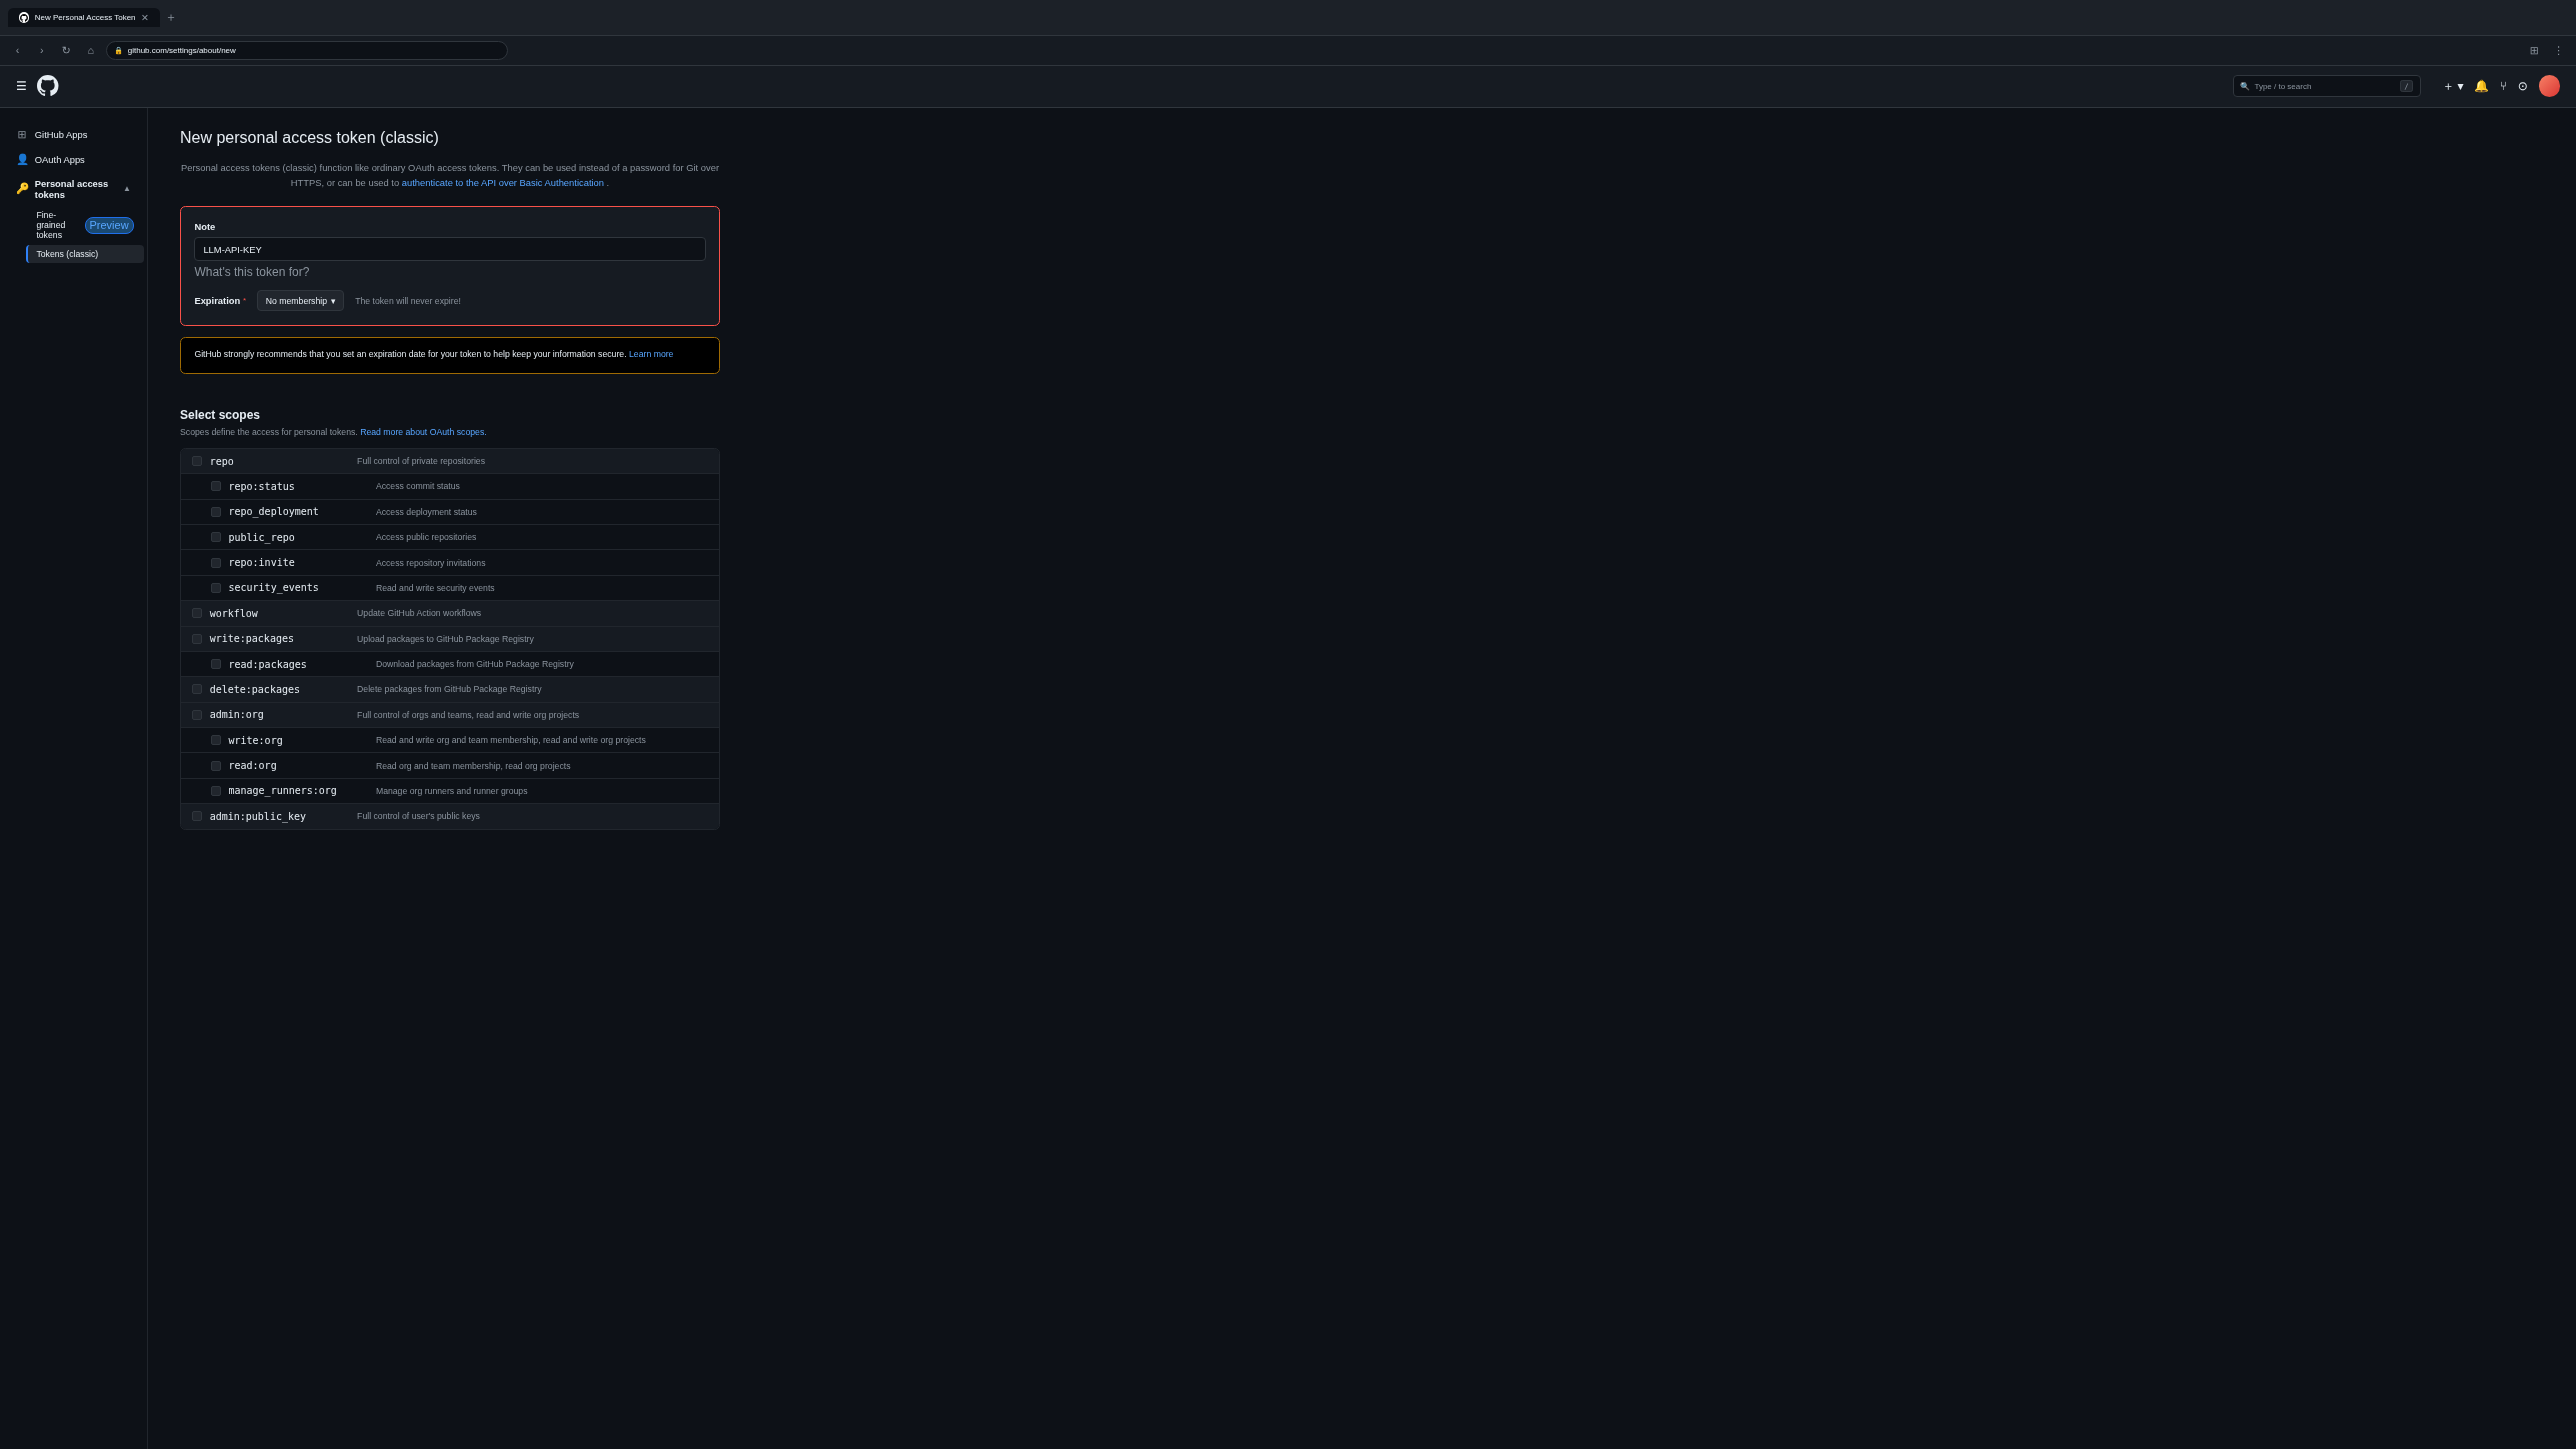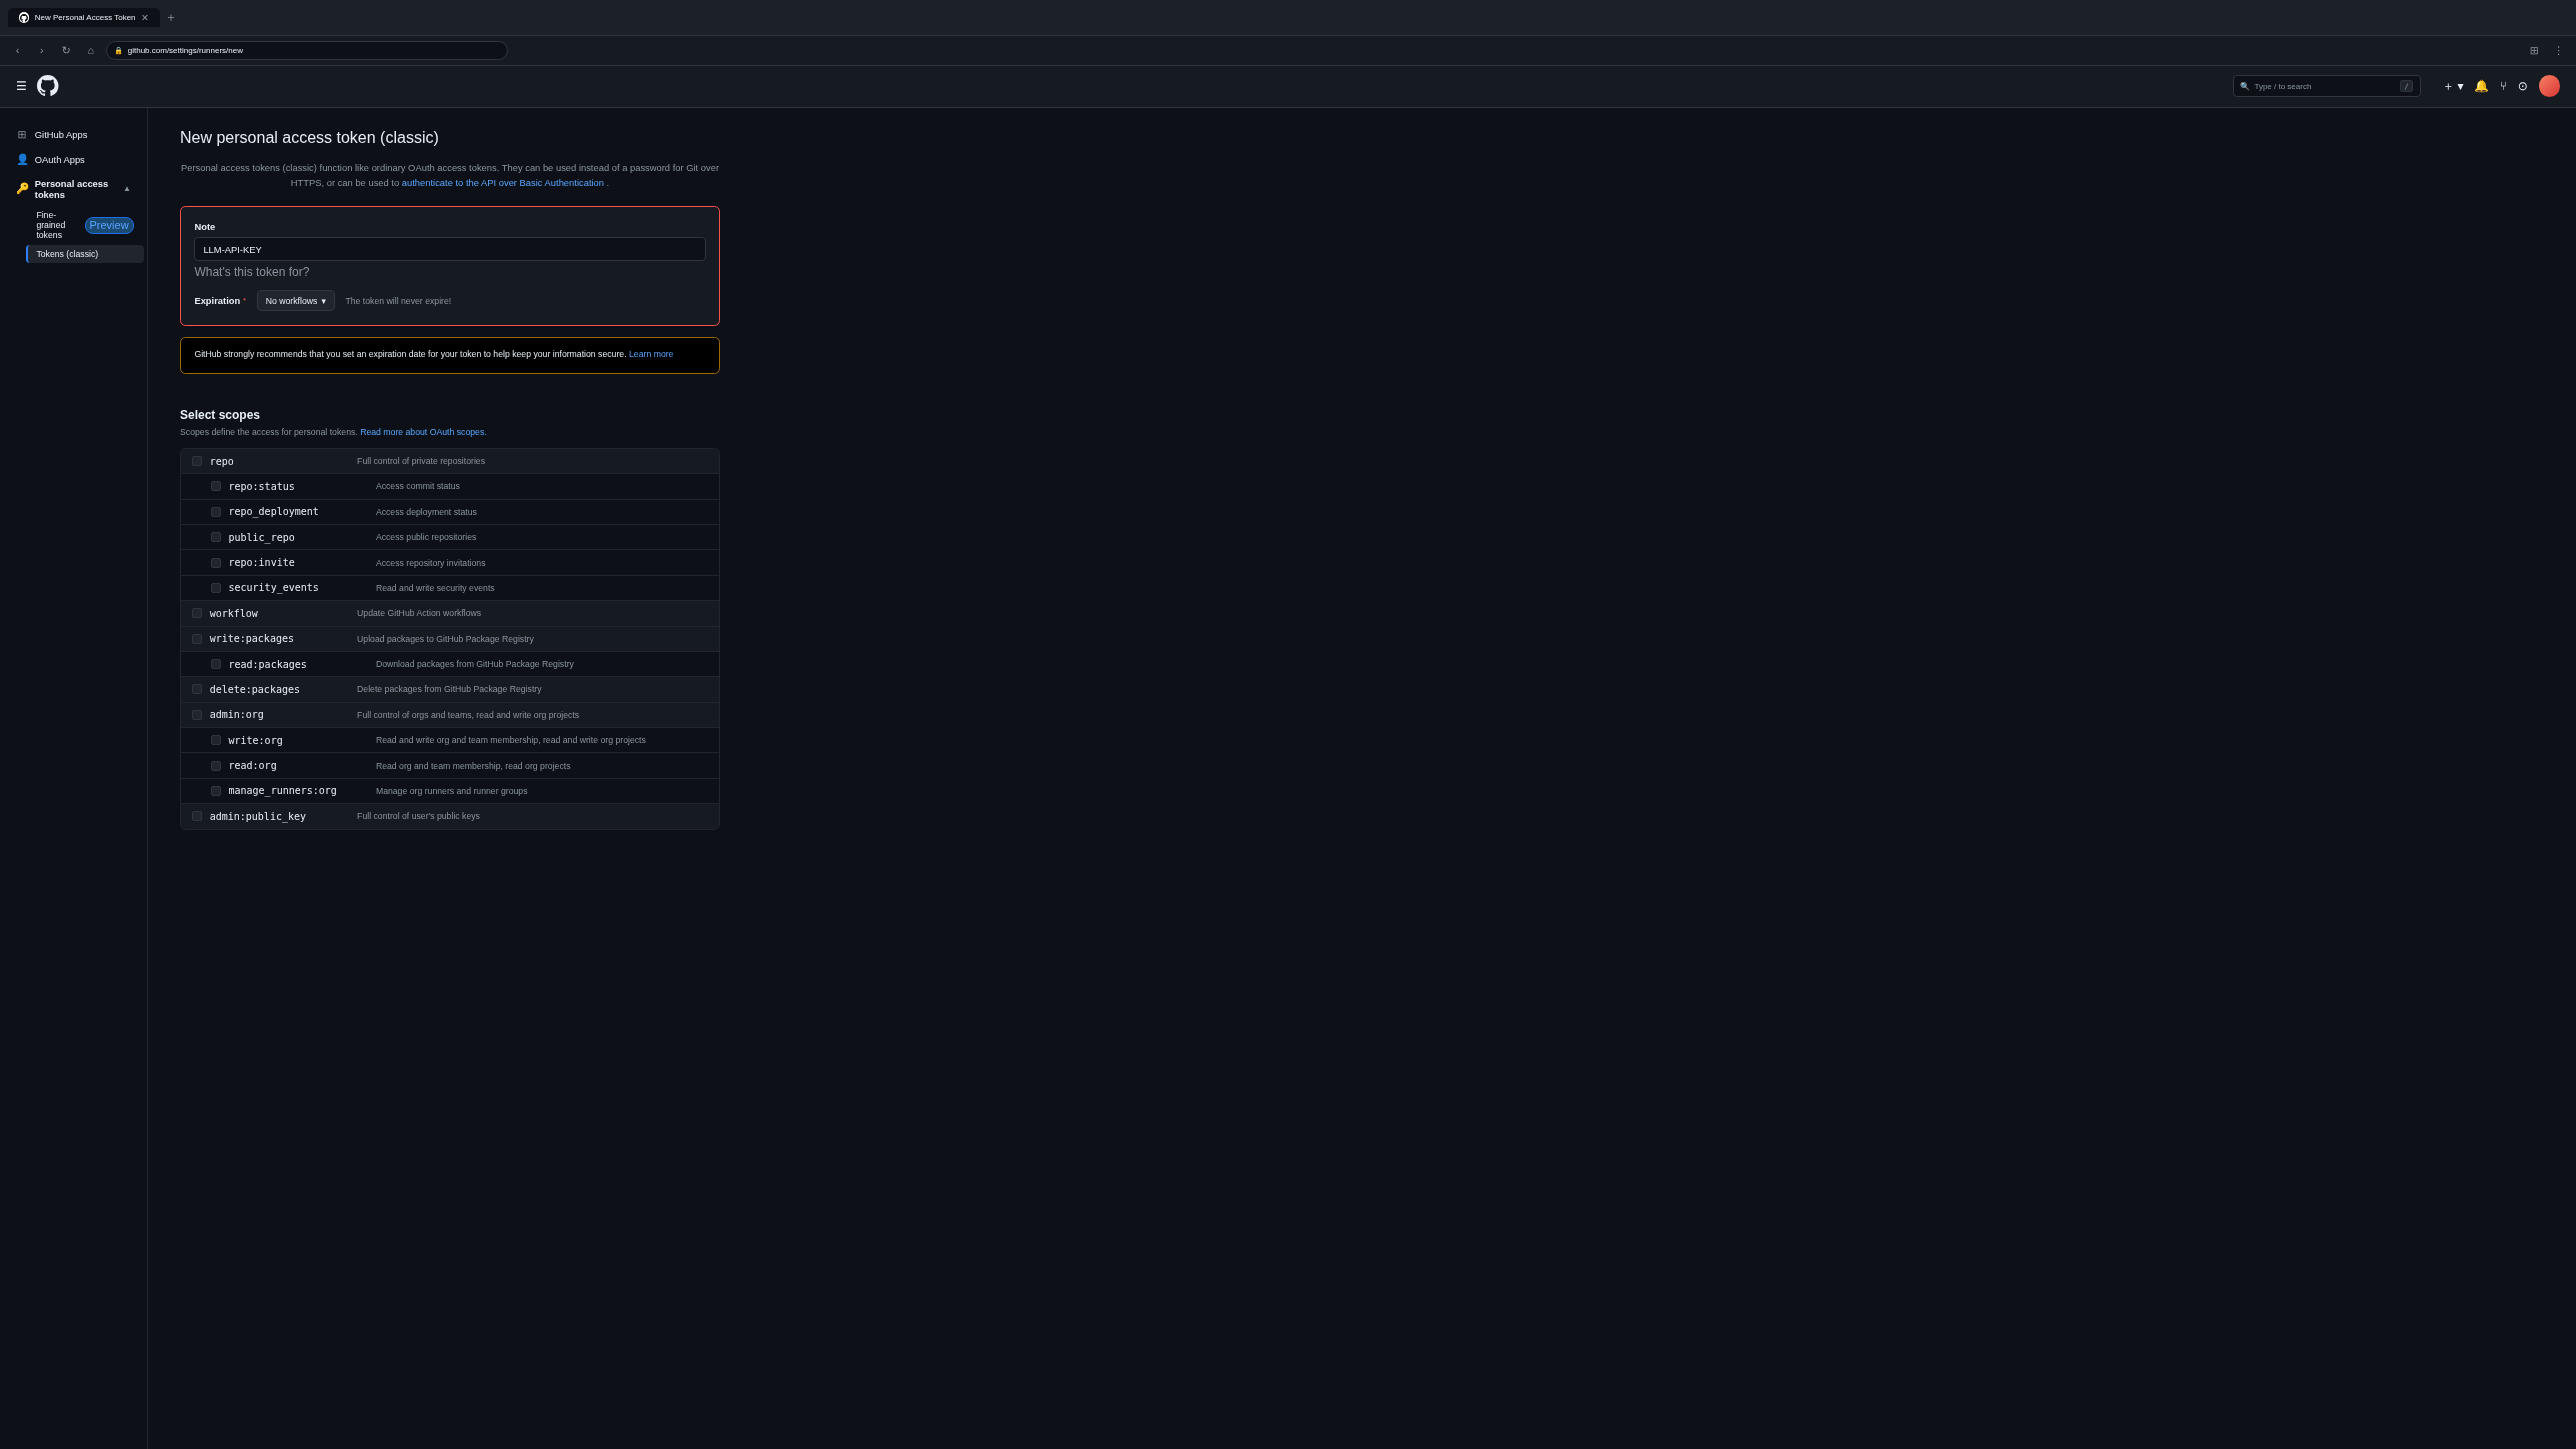--- a/index.html
+++ b/index.html
@@ -427,21 +427,21 @@
   <span style="color:#8b949e; font-size:12px; cursor:pointer;">＋</span>
 </div>
 
 <div class="browser-nav">
   <button class="nav-btn">‹</button>
   <button class="nav-btn">›</button>
   <button class="nav-btn">↻</button>
   <button class="nav-btn">⌂</button>
   <div class="address-bar">
     <span class="lock-icon">🔒</span>
-    <span>github.com/settings/runners/new</span>
+    <span>github.com/settings/about/new</span>
   </div>
   <div style="margin-left:auto; display:flex; gap:5.4px;">
     <button class="nav-btn" style="color:#8b949e;">⊞</button>
     <button class="nav-btn" style="color:#8b949e;">⋮</button>
   </div>
 </div>
 
 <div class="github-nav">
   <span class="hamburger">☰</span>
   <svg class="github-logo" viewBox="0 0 16 16" fill="#e6edf3">
@@ -501,21 +501,21 @@
       <label class="form-label">Note</label>
       <input class="form-input" type="text" value="LLM-API-KEY" id="note-input" placeholder="What's this token for?" style="">
       <div class="form-hint">What's this token for?</div>
 
       <div class="expiration-row">
         <div style="display:flex; align-items:center; gap:2.7px;">
           <span class="expiration-label">Expiration</span>
           <span class="required-star">*</span>
         </div>
         <button class="select-btn">
-          <span>No workflows</span>
+          <span>No membership</span>
           <span>▾</span>
         </button>
         <span class="expiration-note">The token will never expire!</span>
       </div>
     </div>
 
     <div class="warning-box">
       <p>
         <span>GitHub strongly recommends that you set an expiration date for your token to help keep your information secure.</span>
         <a href="#">Learn more</a>

